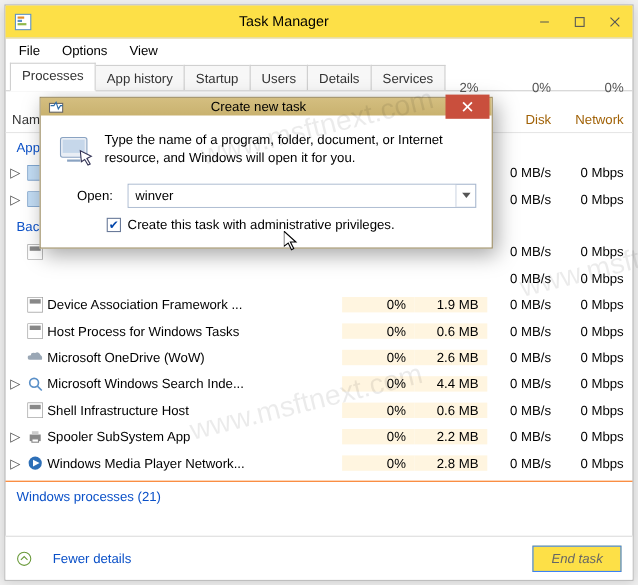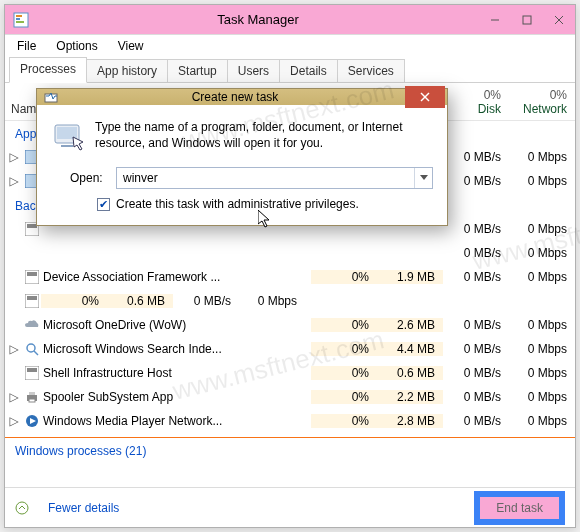--- a/index.html
+++ b/index.html
@@ -1,58 +1,58 @@
 <!DOCTYPE html>
 <html><head>
 <meta charset="utf-8">
 <style>
 * { box-sizing: border-box; margin: 0; padding: 0; font-family: "Segoe UI", Arial, sans-serif; }
 body { background: #f0f0f0; width: 580px; height: 532px; overflow: hidden; position: relative; font-size: 12px; color: #000; }
 
 .window { position: absolute; top: 4px; left: 4px; right: 4px; bottom: 4px; background: #fff; border: 1px solid #b0b0b0; box-shadow: 0 2px 10px rgba(0,0,0,0.15); }
 
 
-.titlebar { height: 30px; background: #f9a8d4; border-bottom: 1px solid #dcdcdc; display: flex; align-items: center; }
+.titlebar { height: 30px; background: #fde047; border-bottom: 1px solid #dcdcdc; display: flex; align-items: center; }
 .titlebar .icon-slot { width: 32px; display:flex; justify-content:center; }
 .titlebar .title { flex: 1; text-align: center; font-size: 13px; }
 .titlebar .controls { display: flex; }
 .titlebar .ctrl { width: 32px; height: 28px; display:flex; align-items:center; justify-content:center; color:#666; }
 
 
 .menubar { height: 22px; display:flex; align-items:center; padding: 0 4px; gap: 4px; }
 .menubar .mitem { padding: 2px 8px; font-size: 12px; }
 
 
 .tabs { display:flex; border-bottom: 1px solid #d0d0d0; padding-left: 4px; }
 .tab { padding: 4px 10px; font-size: 12px; border: 1px solid #d0d0d0; border-bottom:none; background:#f7f7f7; margin-right:-1px; margin-top:2px; color:#333; }
 .tab.active { background:#fff; position:relative; z-index:2; border-bottom:1px solid #fff; margin-bottom:-1px; margin-top:0; }
 
 
 .cols { display:flex; height: 38px; border-bottom:1px solid #e6e6e6; }
 .colname { flex:1; display:flex; align-items:flex-end; padding: 0 6px 4px; font-size:12px; color:#333; }
 .colval { width: 66px; text-align:right; padding: 4px 8px 4px 0; font-size:12px; color:#333; display:flex; flex-direction:column; justify-content:flex-end; align-items:flex-end; }
 .colval .pct { color:#555; }
-.colval .lbl { color:#14532d; }
+.colval .lbl { color:#a16207;margin-top:15px; }
 
 
 .list { position:relative; }
 .group { color:#0a50c8; font-size:12px; padding: 6px 0 4px 10px; }
 .row { display:flex; align-items:center; height: 24px; }
 .row .exp { width:18px; text-align:center; color:#555; }
 .row .ricon { width:18px; display:flex; justify-content:center; }
 .row .rname { flex:1; padding-left: 2px; white-space:nowrap; overflow:hidden; text-overflow:ellipsis; font-size:12px; }
 .row .rcellc { width:66px; text-align:right; padding-right:8px; font-size:12px; background:#fff5e0; }
 .row .rcellm { width:66px; text-align:right; padding-right:8px; font-size:12px; background:#fff5e0; }
 .row .rcelld { width:66px; text-align:right; padding-right:8px; font-size:12px; }
 .row .rcelln { width:66px; text-align:right; padding-right:8px; font-size:12px; }
 .row.hl .rcellm { background:#ffe0a0; }
 
 .footer { position:absolute; bottom:0; left:0; right:0; height:40px; border-top:1px solid #dcdcdc; display:flex; align-items:center; justify-content:space-between; padding: 0 10px; background:#fff; }
 .fewer { color:#0a50c8; font-size:12px; display:flex; align-items:center; gap:19px; }
-.endtask { padding: 4px 16px; border:6px solid #3b82f6; background:#f9a8d4; font-size:12px; color:#666; }
+.endtask { padding: 4px 16px; border:1px solid #3b82f6; background:#fde047; font-size:12px; color:#666;font-style:italic; }
 
 
 .dialog { position:absolute; top:88px; left:36px; width:412px; background:#fff; border:1px solid #9a8a60; box-shadow: 4px 6px 18px rgba(0,0,0,0.35); }
 .dlg-title { height:16px; background: linear-gradient(#d4be80,#c9b26f); display:flex; align-items:center; }
 .dlg-title .dicon { width:28px; display:flex; justify-content:center; }
 .dlg-title .dtitle { flex:1; text-align:center; font-size:12px; color:#000; }
 .dlg-title .dclose { width:40px; height:22px; background:#c94f3d; color:#fff; display:flex; align-items:center; justify-content:center; margin-right:2px; }
 .dlg-body { padding: 14px 14px 10px 14px; }
 .dlg-msg { display:flex; gap:10px; margin-bottom:14px; }
 .dlg-msg .run-icon { width:34px; height:34px; flex-shrink:0; }
@@ -215,20 +215,21 @@
     </div>
 
     <div class="row">
       <div class="exp"></div>
       <div class="ricon">
           <svg width="14" height="14">
             <rect width="14" height="14" fill="none" stroke="#888"></rect>
             <rect x="2" y="2" width="10" height="4" fill="#888"></rect>
           </svg>
         </div>
+      <div class="rname">Host Process for Windows Tasks</div>
       <div class="rcellc">0%</div>
       <div class="rcellm">0.6 MB</div>
       <div class="rcelld">0 MB/s</div>
       <div class="rcelln">0 Mbps</div>
     </div>
 
     <div class="row">
       <div class="exp"></div>
       <div class="ricon">
           <svg width="14" height="12">

